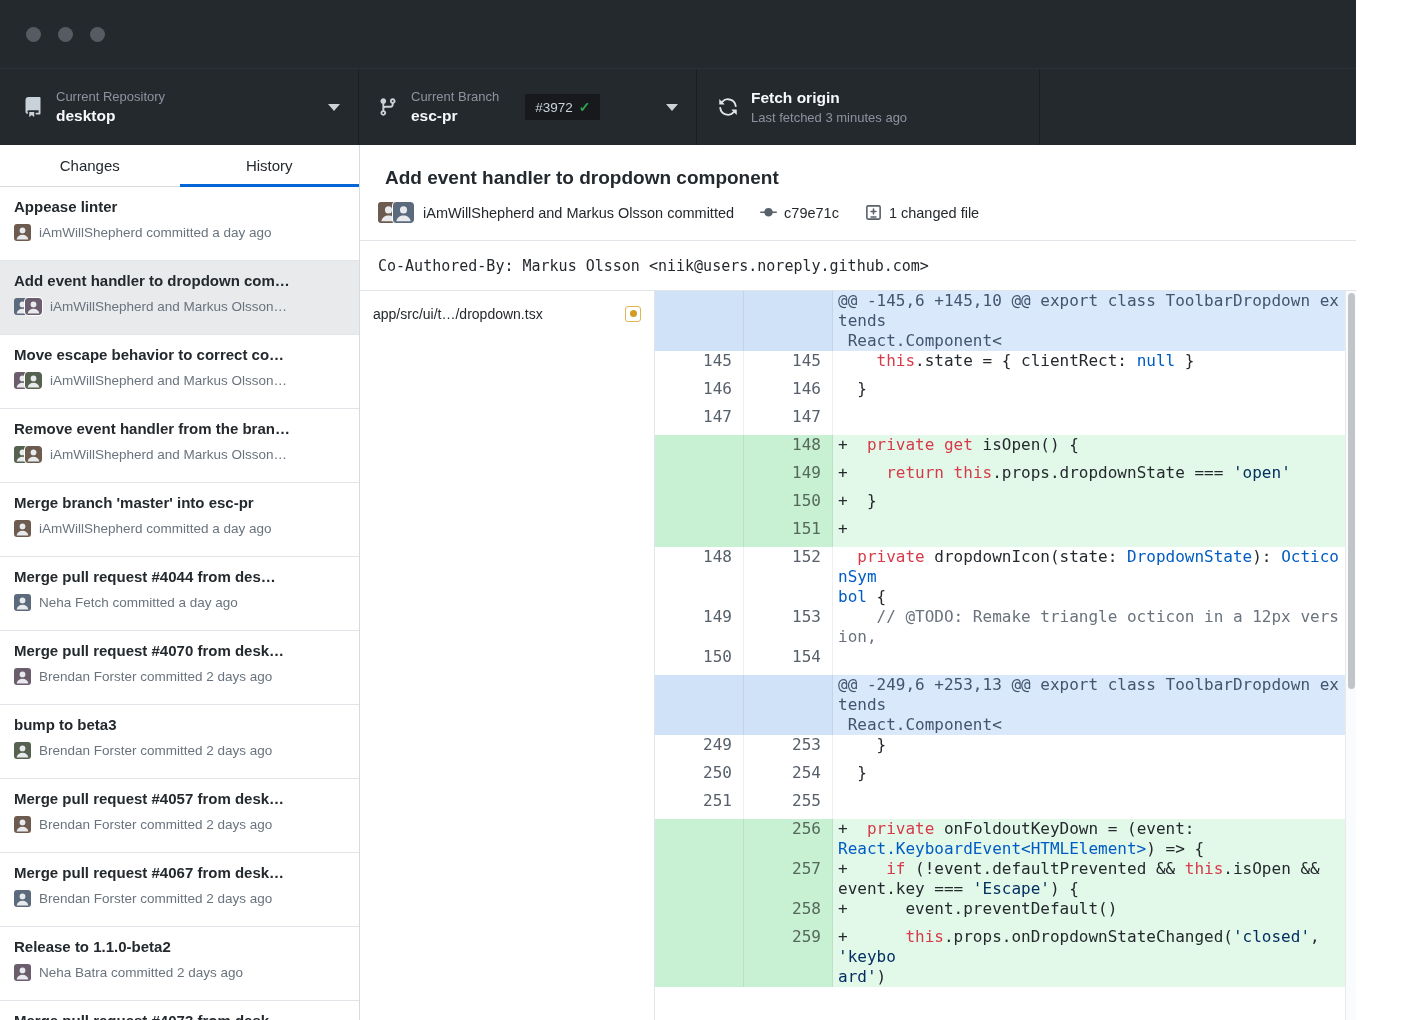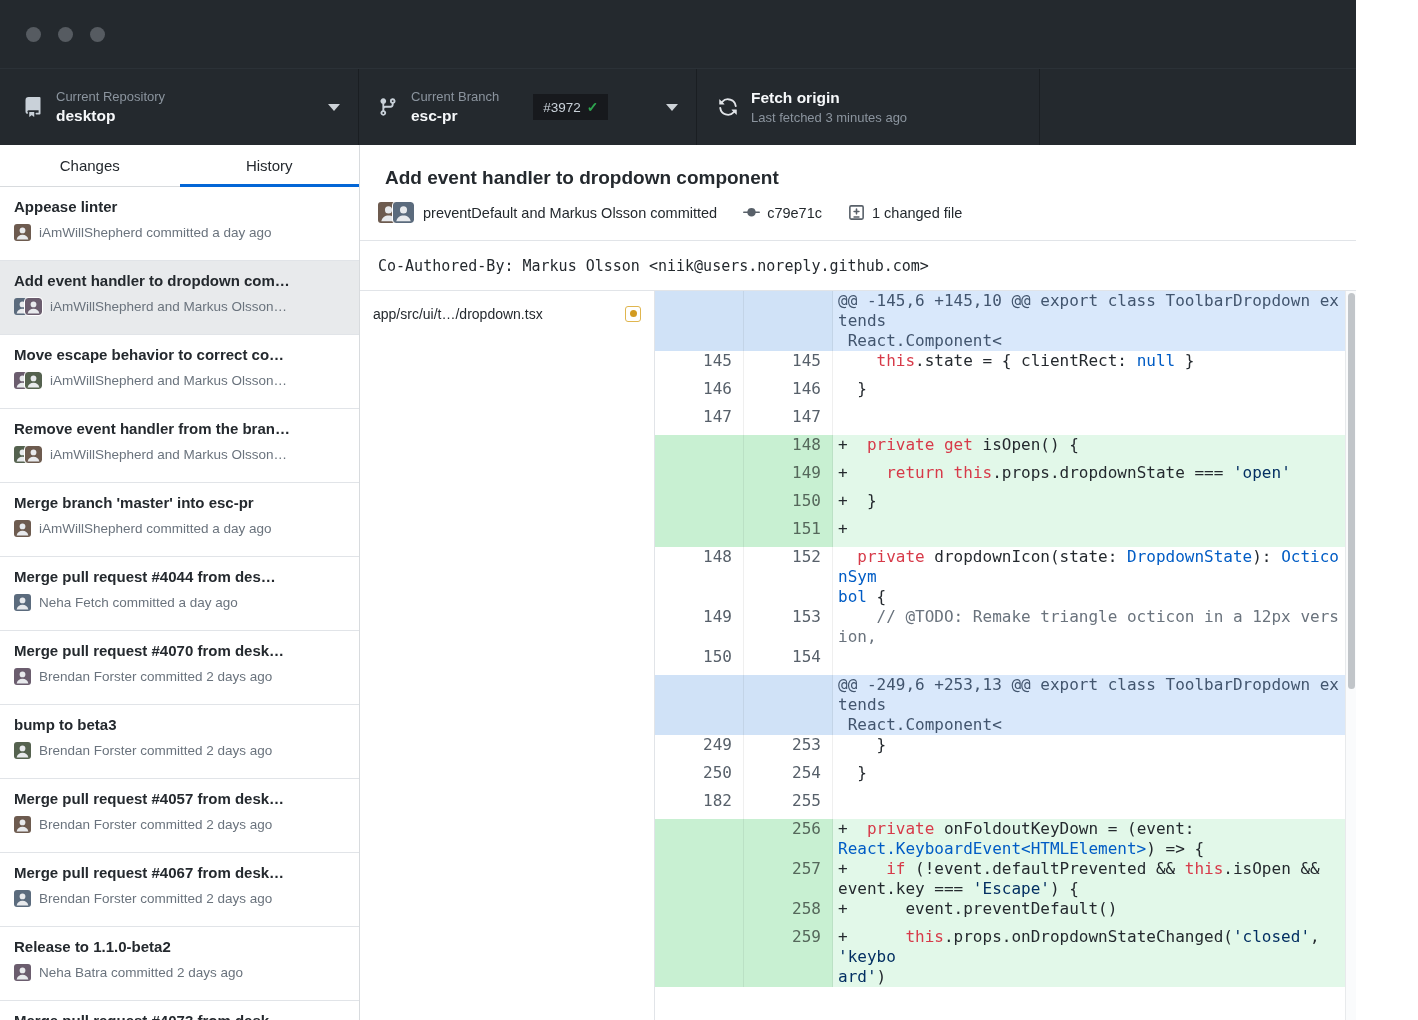--- a/index.html
+++ b/index.html
@@ -16,21 +16,21 @@
   .tb-section{display:flex;align-items:center;box-sizing:border-box;border-right:1px solid #1a1e22;cursor:default;}
   .tb-repo{width:359px;padding-left:23px;}
   .tb-branch{width:338px;padding-left:19px;}
   .tb-fetch{width:343px;padding-left:21px;}
   .tb-fill{flex:1;}
   .tb-icon{flex:none;display:flex;color:#c9d1d9;}
   .tb-text{margin-left:13px;min-width:0;}
   .tb-label{font-size:13px;color:#8b949e;margin-bottom:3px;}
   .tb-value{font-size:15.5px;font-weight:bold;color:#f6f8fa;}
   .tb-chevron{margin-left:auto;margin-right:18px;flex:none;display:flex;}
-  .pr-badge{margin-left:34px;background:#17191d;border-radius:0;padding:5px 10px;font-size:13.5px;
+  .pr-badge{margin-left:26px;background:#17191d;border-radius:0;padding:5px 10px;font-size:13.5px;
             color:#c9d1d9;display:flex;align-items:center;gap:6px;flex:none;}
   .pr-check{color:#2ea44f;font-weight:bold;font-size:14px;}
 
   
   .content{flex:1;display:flex;min-height:0;}
   .sidebar{width:359px;flex:none;border-right:1px solid #d8dbde;display:flex;flex-direction:column;background:#fff;min-height:0;}
   .tabs{height:41px;flex:none;display:flex;border-bottom:1px solid #d8dbde;}
   .tab{flex:1;display:flex;align-items:center;justify-content:center;font-size:15px;color:#24292e;position:relative;}
   .tab.active::after{content:"";position:absolute;left:0;right:0;bottom:-1px;height:3px;background:#0366d6;}
 
@@ -335,21 +335,21 @@
                     <rect width="16" height="16" fill="currentColor"></rect>
                     <circle cx="8" cy="6" r="2.7" fill="#e8eaed"></circle>
                     <path d="M2.5 14.6c.6-3 2.8-4.4 5.5-4.4s4.9 1.4 5.5 4.4z" fill="#e8eaed"></path>
                   </svg></span>
               <span class="avatar av1"><svg viewBox="0 0 16 16" width="100%" height="100%">
                     <rect width="16" height="16" fill="currentColor"></rect>
                     <circle cx="8" cy="6" r="2.7" fill="#e8eaed"></circle>
                     <path d="M2.5 14.6c.6-3 2.8-4.4 5.5-4.4s4.9 1.4 5.5 4.4z" fill="#e8eaed"></path>
                   </svg></span>
             </span>
-            <span>preventDefault and Markus Olsson committed</span>
+            <span>iAmWillShepherd and Markus Olsson committed</span>
           </span>
           <span class="meta-group">
             <span class="g-icon">
               <svg width="17" height="17" viewBox="0 0 16 16" fill="currentColor">
                   <path d="M10.5 7.75a2.5 2.5 0 1 1-5 0 2.5 2.5 0 0 1 5 0zm1.43.75a4.002 4.002 0 0 1-7.86 0H.75a.75.75 0 1 1 0-1.5h3.32a4.002 4.002 0 0 1 7.86 0h3.32a.75.75 0 1 1 0 1.5h-3.32z"></path>
                 </svg>
             </span>
             <span>c79e71c</span>
           </span>
           <span class="meta-group">
@@ -440,21 +440,21 @@
                 <div class="gut old">249</div>
                 <div class="gut new">253</div>
                 <div class="code"><span>    }</span></div>
               </div>
               <div class="diff-row context">
                 <div class="gut old">250</div>
                 <div class="gut new">254</div>
                 <div class="code"><span>  }</span></div>
               </div>
               <div class="diff-row context">
-                <div class="gut old">182</div>
+                <div class="gut old">251</div>
                 <div class="gut new">255</div>
                 <div class="code"><span></span></div>
               </div>
               <div class="diff-row added">
                 <div class="gut old"></div>
                 <div class="gut new">256</div>
                 <div class="code"><span>+  </span><span class="tok-k">private</span><span> onFoldoutKeyDown = (event:
 </span><span class="tok-b">React.KeyboardEvent&lt;HTMLElement&gt;</span><span>) =&gt; {</span></div>
               </div>
               <div class="diff-row added">

